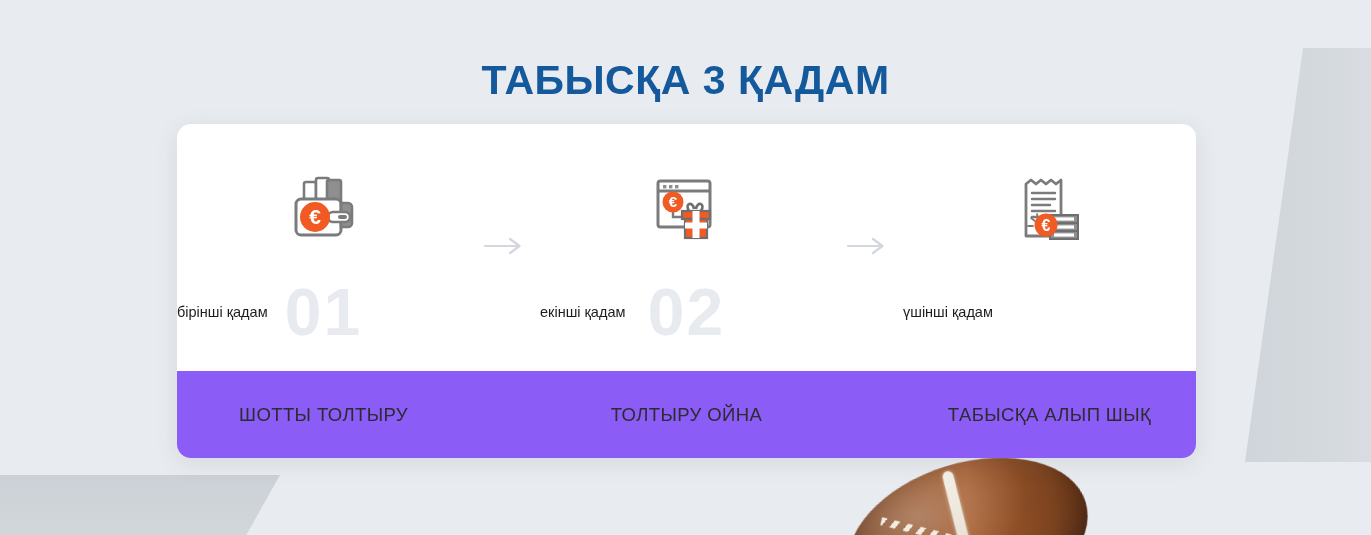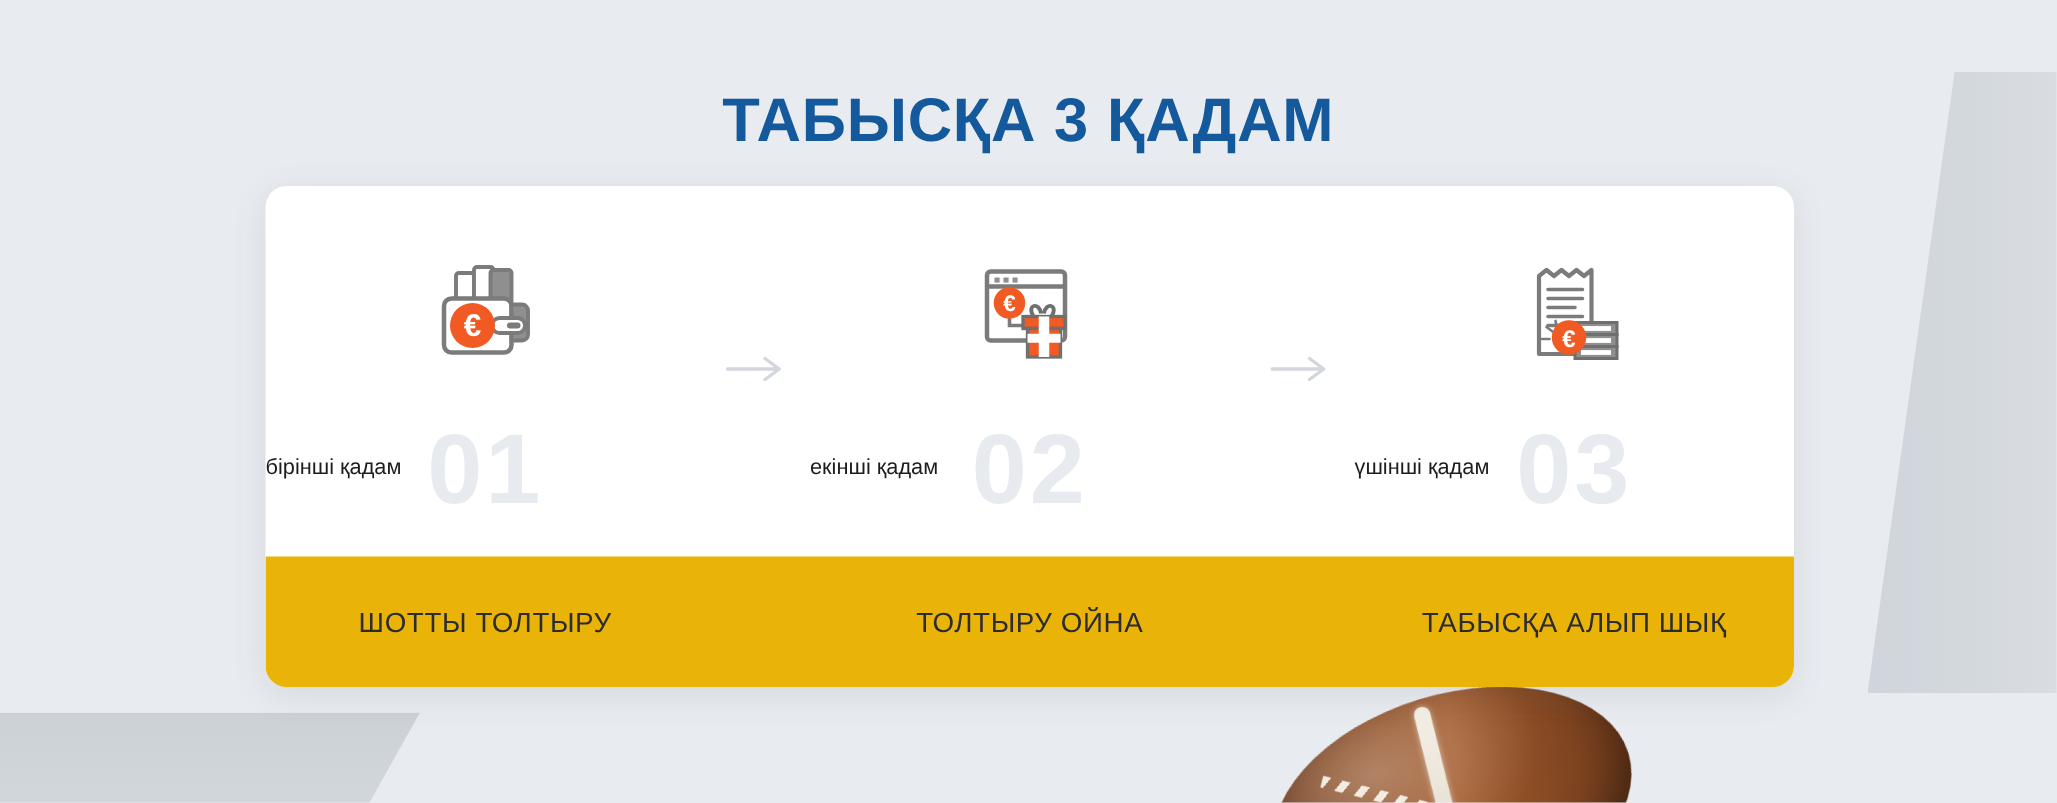--- a/index.html
+++ b/index.html
@@ -109,21 +109,21 @@
     flex-direction: column;
   }
   .steps-body {
     flex: 0 0 241px;
     display: flex;
     align-items: center;
     padding-top: 6px;
   }
   .steps-footer {
     flex: 1;
-    background: #eab308;
+    background: #8b5cf6;
     display: flex;
     align-items: center;
   }
 
   .step-col {
     flex: 1 1 0;
     display: flex;
     flex-direction: column;
     align-items: center;
     position: relative;
@@ -288,21 +288,20 @@
             <rect x="42" y="42.4" width="20" height="3.2"></rect>
             <rect x="42" y="50.4" width="20" height="3.2"></rect>
             <rect x="42" y="58.4" width="20" height="3.2"></rect>
           </g>
 
           <circle cx="34" cy="50" r="11.5" fill="#f15a22"></circle>
           <text x="34" y="56" text-anchor="middle" font-family="'Liberation Sans', sans-serif" font-size="16" font-weight="bold" fill="#ffffff">€</text>
         </svg>
       </div>
       <div class="caption-wrap">
-        <span class="step-number">03</span>
         <span class="step-label">үшінші қадам</span>
       </div>
     </div>
 
   </div>
 
   <div class="steps-footer">
     <div class="footer-col">
       <span class="footer-label">ШОТТЫ ТОЛТЫРУ</span>
     </div>

